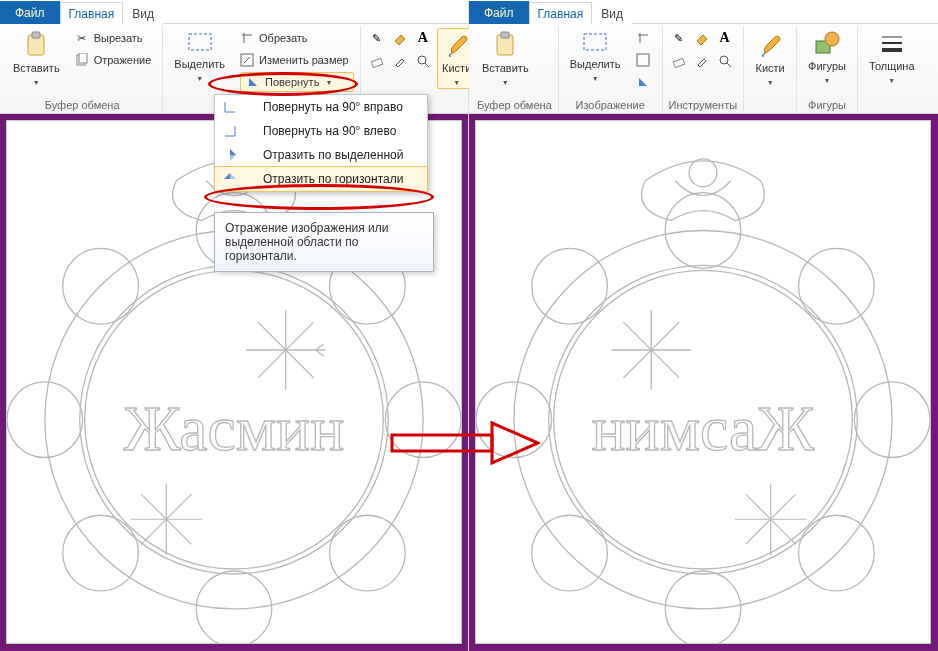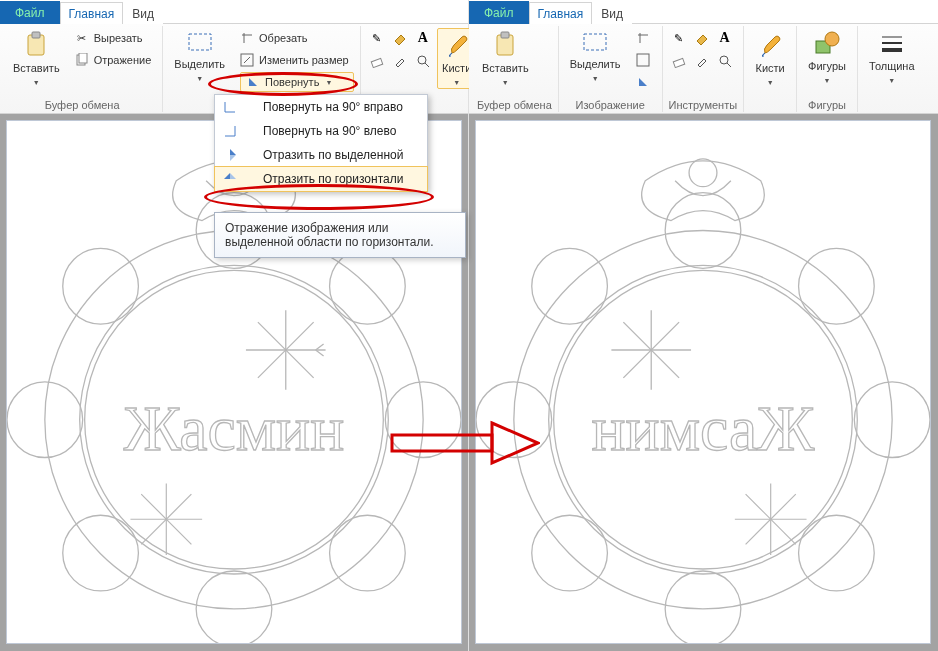--- a/index.html
+++ b/index.html
@@ -30,21 +30,21 @@
     font-size: 12px;
     color: #444;
     border: 1px solid transparent;
     border-bottom: none;
     background: #fff;
     position: relative;
     top: 1px;
   }
   .tab.file {
     background: #1667b2;
-    color: #86efac;
+    color: #fef9c3;
     padding: 4px 14px;
   }
   .tab.active {
     border-color: #d4d4d4;
     background: #fff;
     color: #1667b2;
   }
 
   .ribbon {
     display: flex;
@@ -89,21 +89,21 @@
   .mini .ic { width:16px; height:16px; display:inline-flex; align-items:center; justify-content:center; }
   .tool-grid { display:grid; grid-template-columns:repeat(3,20px); grid-auto-rows:20px; gap:3px; }
   .tool-grid .tic {
     width:20px;height:20px;display:flex;align-items:center;justify-content:center;
     border:1px solid transparent;border-radius:2px;
   }
 
   
   .canvas-wrap {
     position:absolute; left:0; right:0; top:114px; bottom:0;
-    background:#a3a3a3;
+    background:#701a75;
     display:flex; align-items:flex-start; justify-content:flex-start;
     padding:6px;
   }
   .canvas {
     background:#fff; border:1px solid #bfc8d6;
     width:456px; height:524px; position:relative; overflow:hidden;
   }
   .canvas svg { position:absolute; inset:0; }
 
   
@@ -121,21 +121,21 @@
     padding:3px 10px 3px 6px;
     font-size:12px; color:#222;
   }
   .dropdown .mitem .mic { width:18px;height:18px;display:flex;align-items:center;justify-content:center; }
   .dropdown .mitem.hover { background:#fff7e0; border:1px solid #f0c35c; margin:-1px; }
 
   
   .tooltip {
     position:absolute;
     left:214px; top:212px;
-    width:252px;
+    width:220px;
     background:linear-gradient(#ffffff,#f1f5fb);
     border:1px solid #a8b3c4;
     padding:8px 10px;
     font-size:12px;
     color:#333;
     z-index:19;
     box-shadow:2px 2px 6px rgba(0,0,0,0.2);
   }
 
   

